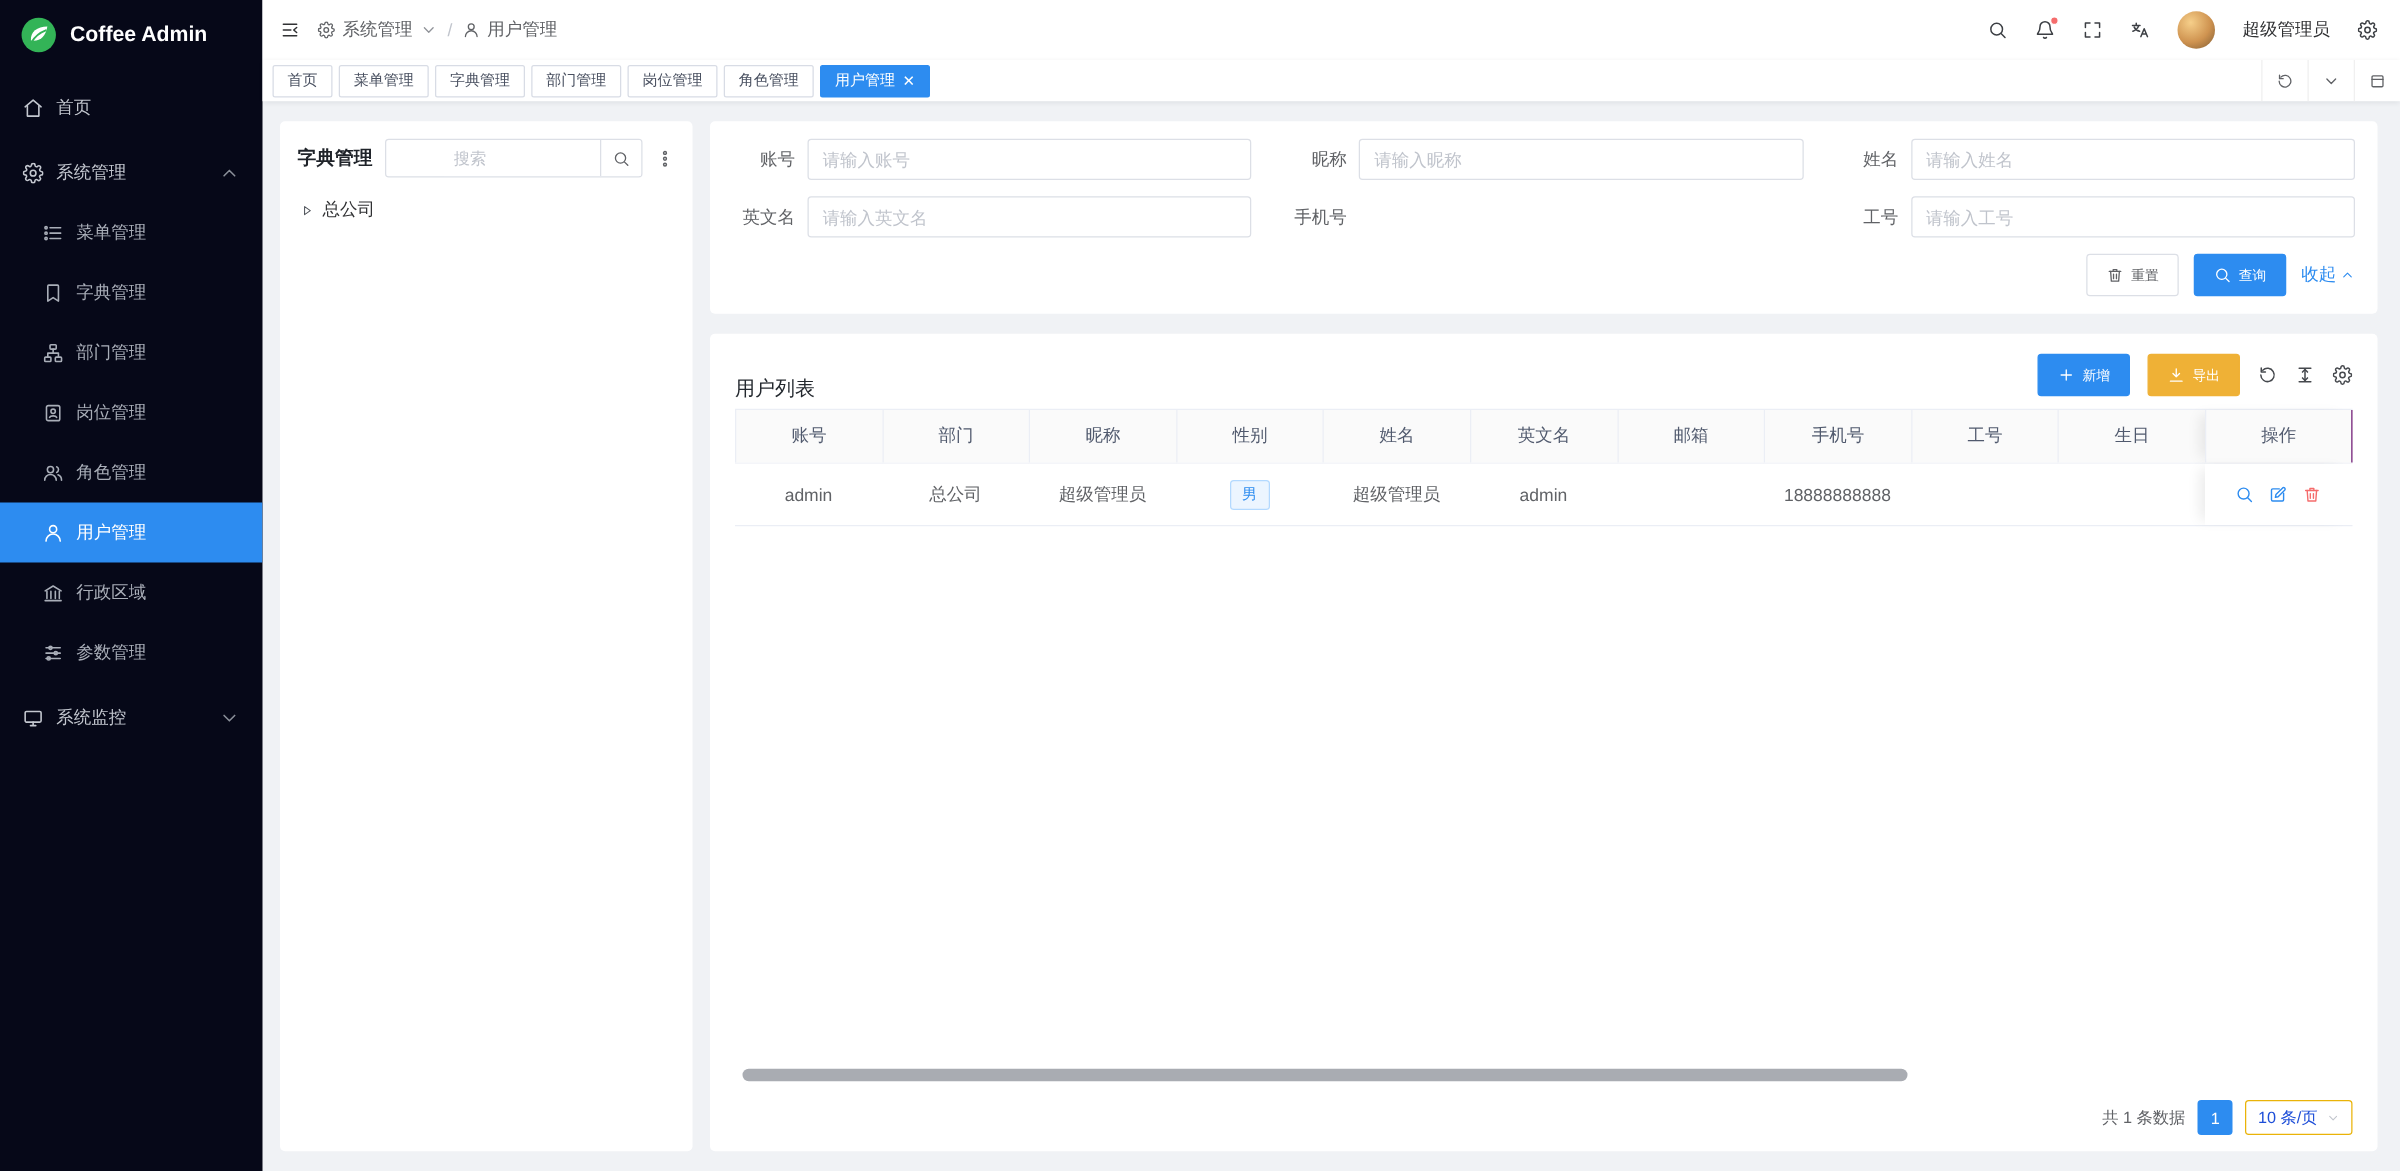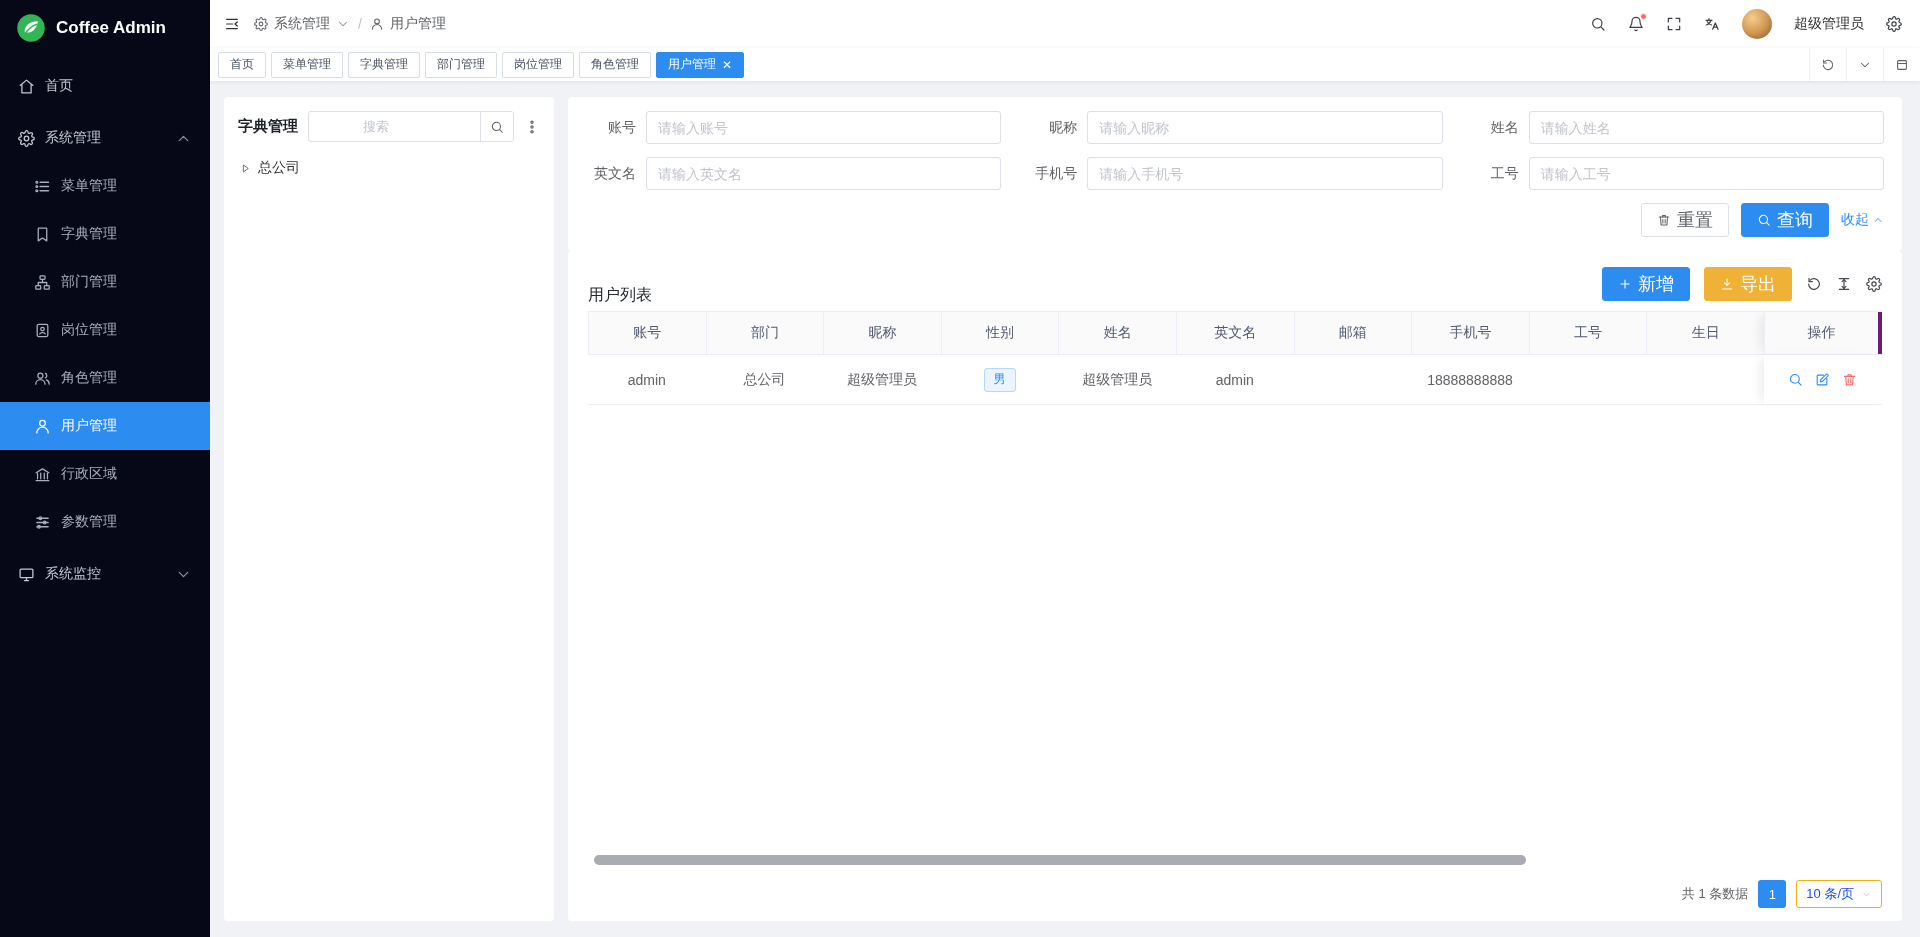--- a/index.html
+++ b/index.html
@@ -75,54 +75,54 @@
   .dsearch input::placeholder { color:#c0c4cc; }
   .dsearch .sbtn { width:33px; display:flex; align-items:center; justify-content:center;
                    border-left:1px solid #dcdfe6; color:#606266; cursor:pointer; background:#fff; }
   .dsearch .sbtn svg { width:14px; height:14px; }
   .dots { width:16px; height:16px; color:#606266; cursor:pointer; }
   .tree-item { display:flex; align-items:center; gap:7px; padding:5px 2px; font-size:14px;
                color:#303133; cursor:pointer; }
   .tree-item .caret { width:11px; height:11px; color:#4e5259; }
 
   
-  .main-col { flex:1; display:flex; flex-direction:column; min-width:0; }
+  .main-col { flex:1; display:flex; flex-direction:column; gap:16px; min-width:0; }
   .search-card { background:#fff; border-radius:4px; padding:14px 18px; }
   .form-grid { display:grid; grid-template-columns:repeat(3,1fr); gap:13px 26px; }
   .f-item { display:flex; align-items:center; }
   .f-label { flex:none; min-width:60px; text-align:right; padding-right:10px;
              color:#606266; font-size:14px; white-space:nowrap; }
   .f-item input { flex:1; height:33px; border:1px solid #dcdfe6; border-radius:3px;
                   padding:0 11px; font-size:14px; font-family:inherit; color:#303133;
                   outline:none; min-width:0; background:#fff; }
   .f-item input::placeholder { color:#c0c4cc; }
   .form-actions { margin-top:13px; display:flex; justify-content:flex-end; align-items:center; gap:12px; }
   .btn { height:32px; padding:16px 15px; border-radius:3px; display:inline-flex; align-items:center;
-         gap:6px; font-size:18px; border:1px solid #dcdfe6; background:#fff; color:#606266;
+         gap:6px; font-size:11px; border:1px solid #dcdfe6; background:#fff; color:#606266;
          cursor:pointer; font-family:inherit; white-space:nowrap; }
   .btn svg { width:14px; height:14px; }
   .btn.primary { background:var(--primary,#2d8cf0); border-color:var(--primary,#2d8cf0); color:#fff; }
   .btn.warn { background:var(--warning,#efb136); border-color:var(--warning,#efb136); color:#fff; }
   .link { color:var(--primary,#2d8cf0); display:inline-flex; align-items:center; gap:3px;
           font-size:14px; cursor:pointer; }
   .link svg { width:12px; height:12px; }
 
   
   .list-card { flex:1; background:#fff; border-radius:4px; padding:10px 20px 6px;
                display:flex; flex-direction:column; min-height:0; }
   .list-head { display:flex; align-items:center; height:46px; flex:none; }
   .list-title { font-size:16px; color:#24292f;margin-top:23px; }
   .list-actions { margin-left:auto; display:flex; align-items:center; gap:14px; }
   .ticon { width:17px; height:17px; color:#46494e; cursor:pointer; }
 
   .table { flex:1; position:relative; min-height:0; margin-top:4px; }
   .t-head { display:flex; border-top:1px solid #ebeef5; border-bottom:1px solid #ebeef5; }
   .th { flex:1 1 0; min-width:0; height:42px; display:flex; align-items:center; justify-content:center;
         font-size:14px; color:#515a6e; background:#fafafa; border-left:1px solid #ebeef5; cursor:pointer; }
-  .th:last-child { border-right:4px solid #701a75; }
+  .th:last-child { border-right:1px solid #701a75; }
   .th.op, .td.op { flex:none; width:118px; box-shadow:-8px 0 10px -4px rgba(0,0,0,.08); background:#fafafa; }
   .t-row { display:flex; border-bottom:1px solid #ebeef5; height:50px; }
   .td { flex:1 1 0; min-width:0; display:flex; align-items:center; justify-content:center;
         font-size:14px; color:#606266; background:#fff; }
   .td.op { background:#fff; gap:12px; }
   .td.op svg { width:15px; height:15px; cursor:pointer; }
   .tag { display:inline-flex; align-items:center; height:24px; padding:0 9px; font-size:12px;
          color:var(--primary,#2d8cf0); background:var(--tag-bg,#ecf5ff);
          border:1px solid var(--tag-border,#b3d9ff); border-radius:3px; }
   .act-view, .act-edit { color:var(--primary,#2d8cf0); }
@@ -484,21 +484,20 @@
             <div class="f-item">
               <span class="f-label">姓名</span>
               <input placeholder="请输入姓名" style="">
             </div>
             <div class="f-item">
               <span class="f-label">英文名</span>
               <input placeholder="请输入英文名" style="">
             </div>
             <div class="f-item">
               <span class="f-label">手机号</span>
-              <input placeholder="请输入手机号" style="">
             </div>
             <div class="f-item">
               <span class="f-label">工号</span>
               <input placeholder="请输入工号" style="">
             </div>
           </div>
           <div class="form-actions">
             <button class="btn">
               <svg class="ic">
                   <use href="#i-trash"></use>

